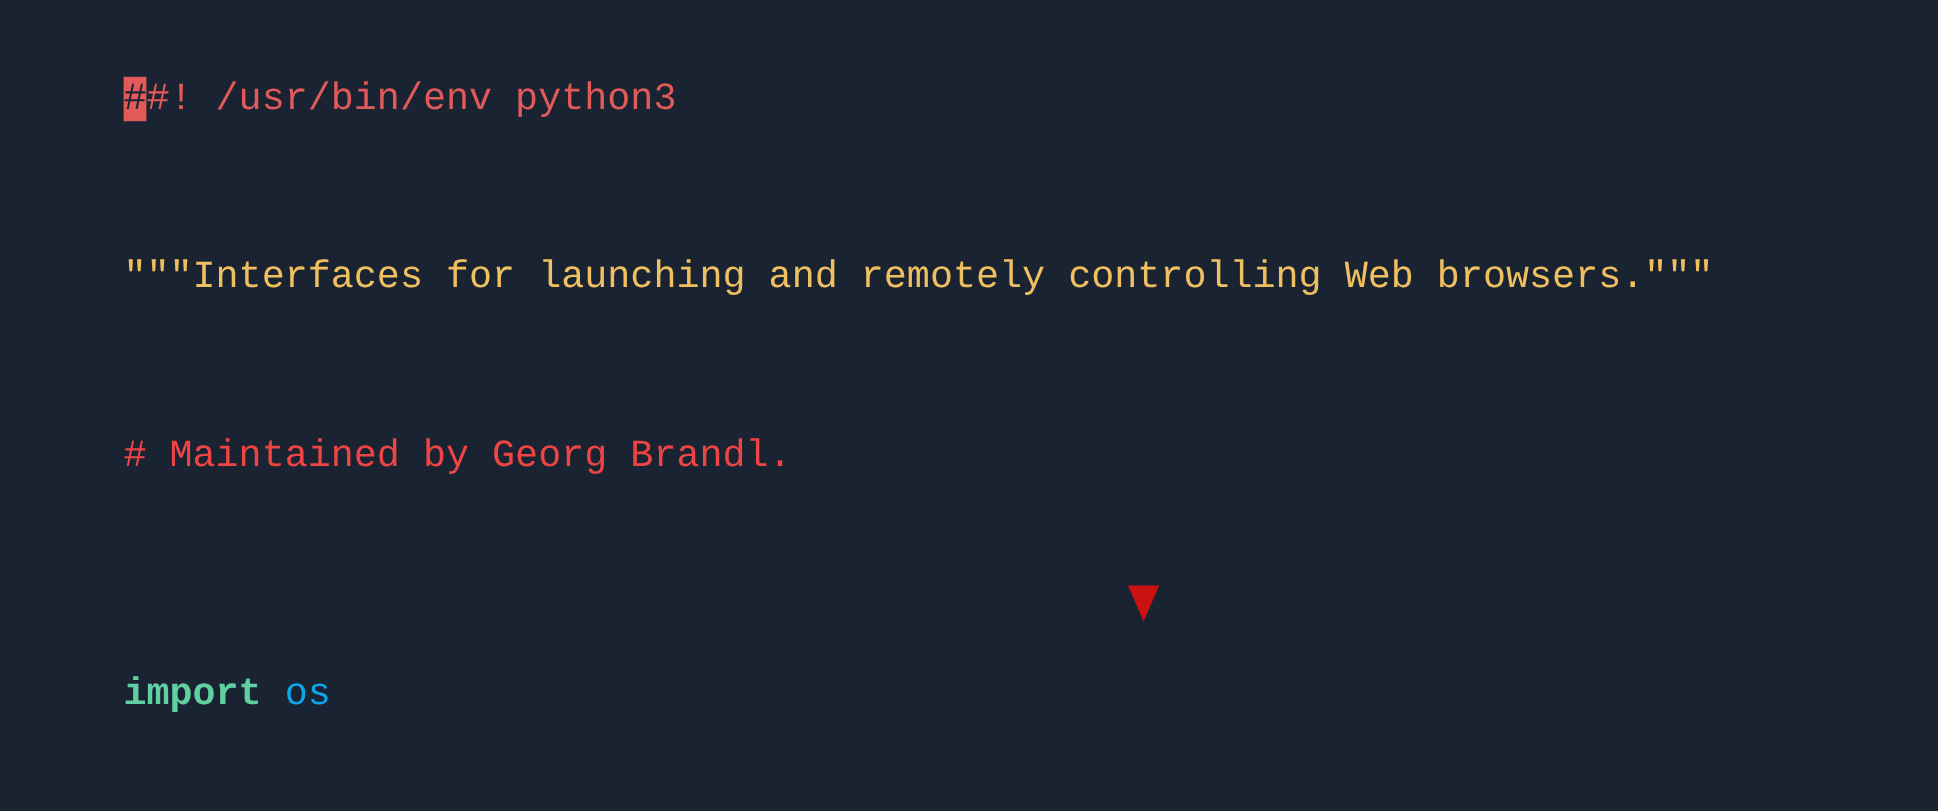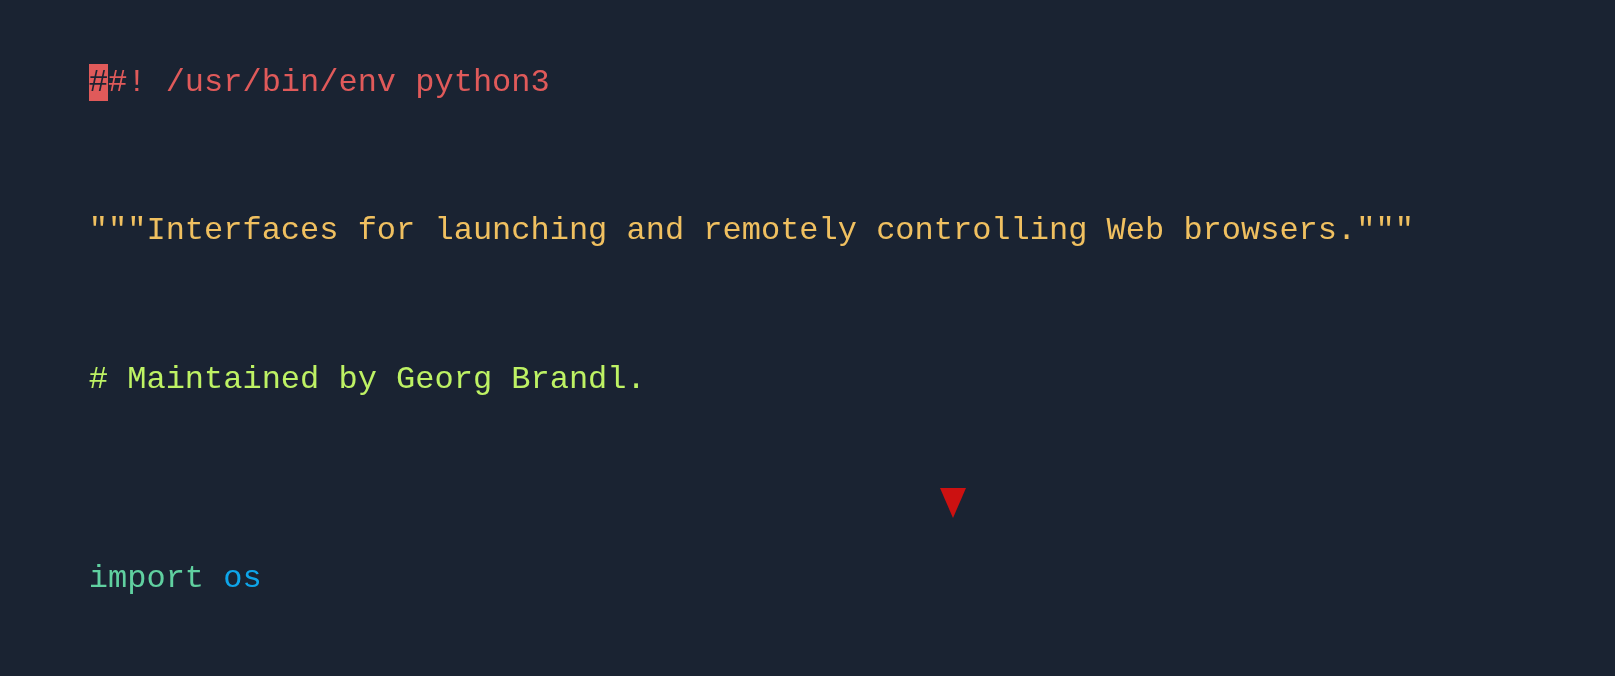--- a/index.html
+++ b/index.html
@@ -22,44 +22,44 @@
       background-color: #1a2332;
       padding: 8px 0 0 0;
       width: 100%;
       height: 100%;
       position: relative;
     }
 
     .code-line {
       display: block;
       white-space: pre;
-      padding: 0 12px;
+      padding: 0 26px;
     }
   </style>
 </head>
 <body>
 
 <div class="code-container">
 
   <span class="code-line">
     <span style="background-color:#e05a5a; color:#1a2332;">#</span><span style="color:#e05a5a;">#! /usr/bin/env python3</span>
   </span>
 
   <span class="code-line" style="color:#f0c060;">
     <span>"""Interfaces for launching and remotely controlling Web browsers."""</span>
   </span>
 
-  <span class="code-line" style="color:#bef264;">
+  <span class="code-line" style="color:#ef4444;">
     <span># Maintained by Georg Brandl.</span>
   </span>
 
   <span class="code-line">&nbsp;</span>
 
   <span class="code-line" style="color:#60d0a0;">
-    <span style="color:#60d0a0; font-weight:normal;">import</span><span style="color:#0ea5e9;"> os</span>
+    <span style="color:#60d0a0; font-weight:bold;">import</span><span style="color:#0ea5e9;"> os</span>
   </span>
 
   <span class="code-line" style="color:#60d0a0;">
     
   </span>
 
   <div style="
     position: absolute;
     top: 488px;
     left: 940px;

